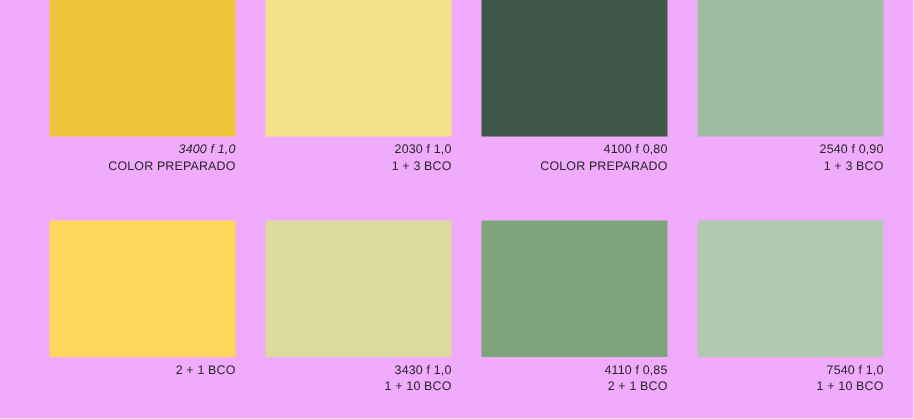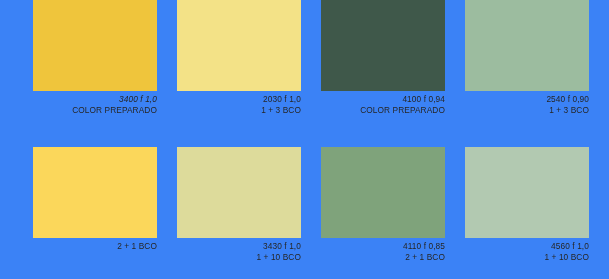--- a/index.html
+++ b/index.html
@@ -10,21 +10,21 @@
   body {
     width: 609px;
     height: 279px;
     font-family: "Liberation Sans", sans-serif;
     overflow: hidden;
   }
   #swatch-sheet {
     position: relative;
     width: 609px;
     height: 279px;
-    background: #3b82f6;
+    background: #f0abfc;
   }
   .swatch-grid {
     position: absolute;
     left: 33px;
     top: 0px;
     width: 556px;
     display: grid;
     grid-template-columns: repeat(4, 124px);
     grid-column-gap: 20px;
     grid-row-gap: 0px;
@@ -81,21 +81,21 @@
       <div class="swatch-chip" style="background: rgb(243, 226, 135);"></div>
       <div class="swatch-caption">
         <span class="caption-code" style="font-style: normal;">2030 f 1,0</span>
         <span class="caption-mix">1 + 3 BCO</span>
       </div>
     </div>
 
     <div class="swatch-cell">
       <div class="swatch-chip" style="background: rgb(63, 88, 74);"></div>
       <div class="swatch-caption">
-        <span class="caption-code" style="font-style: normal;">4100 f 0,94</span>
+        <span class="caption-code" style="font-style: normal;">4100 f 0,80</span>
         <span class="caption-mix">COLOR PREPARADO</span>
       </div>
     </div>
 
     <div class="swatch-cell">
       <div class="swatch-chip" style="background: rgb(156, 188, 159);"></div>
       <div class="swatch-caption">
         <span class="caption-code" style="font-style: normal;">2540 f 0,90</span>
         <span class="caption-mix">1 + 3 BCO</span>
       </div>
@@ -125,19 +125,19 @@
       <div class="swatch-chip" style="background: rgb(127, 163, 123);"></div>
       <div class="swatch-caption">
         <span class="caption-code" style="font-style: normal; text-align: right;">4110 f 0,85</span>
         <span class="caption-mix">2 + 1 BCO</span>
       </div>
     </div>
 
     <div class="swatch-cell row-two">
       <div class="swatch-chip" style="background: rgb(178, 201, 177);"></div>
       <div class="swatch-caption">
-        <span class="caption-code" style="font-style: normal;">4560 f 1,0</span>
+        <span class="caption-code" style="font-style: normal;">7540 f 1,0</span>
         <span class="caption-mix">1 + 10 BCO</span>
       </div>
     </div>
 
   </div>
 </div>
 
 </body></html>

